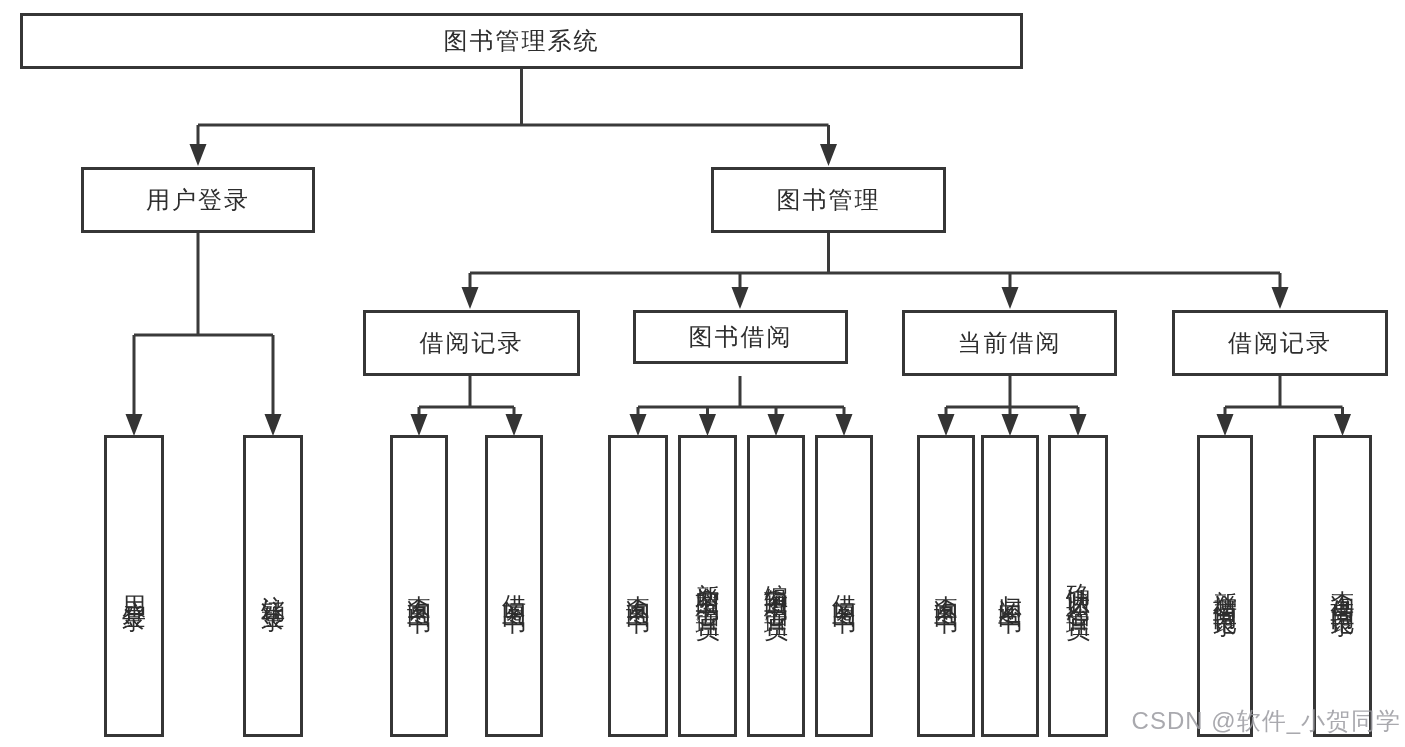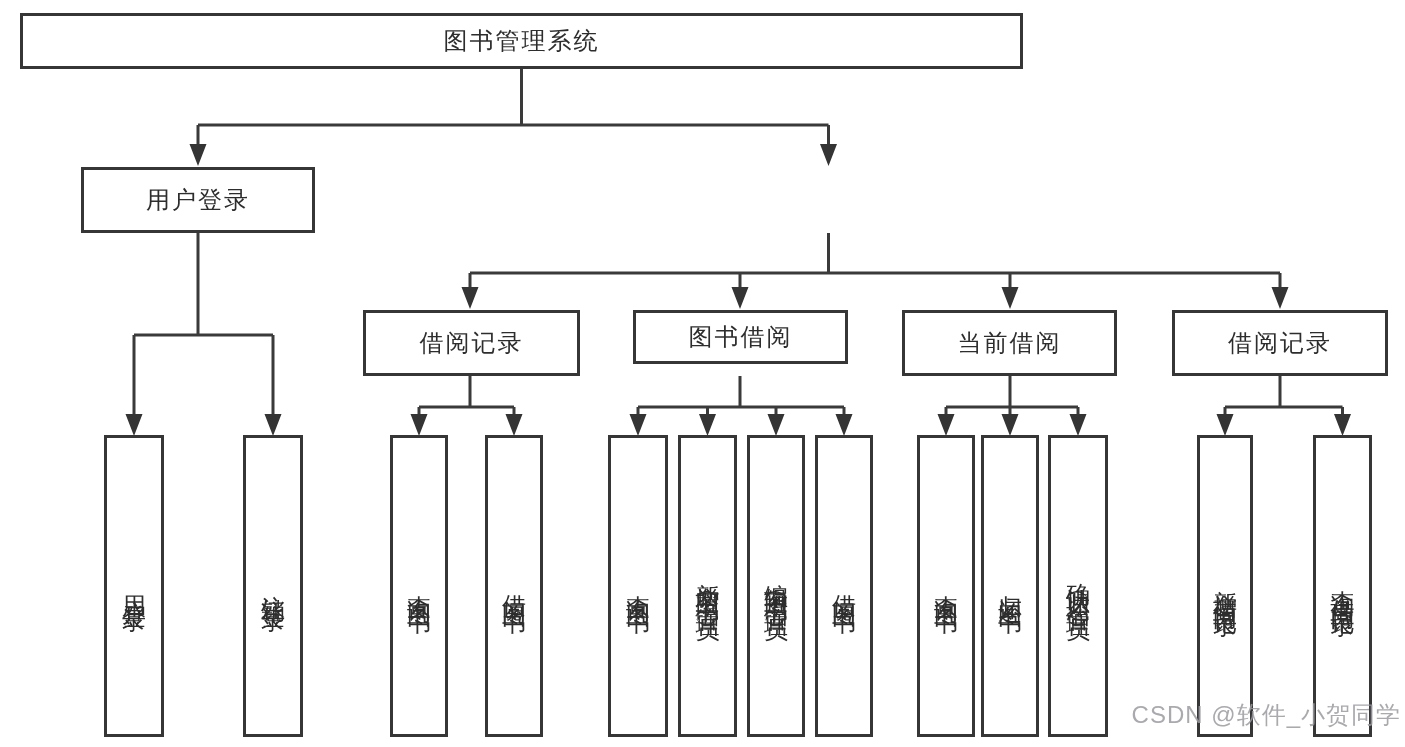--- a/index.html
+++ b/index.html
@@ -23,21 +23,21 @@
   .hbox{font-size:24px;letter-spacing:2px;}
   .vbox{font-size:24px;}
   .vbox span{
     writing-mode:vertical-rl;
     text-orientation:mixed;
     letter-spacing:5px;
     line-height:1;
   }
   .watermark{
     position:absolute;
-    right:4px;bottom:16px;
+    right:4px;bottom:10px;
     font-size:24px;
     color:rgba(154,154,160,0.85);
     letter-spacing:1px;
     z-index:3;
     white-space:nowrap;
     margin-top:31px;
   }
 </style>
 </head>
 <body>
@@ -95,20 +95,21 @@
              M937.5 414 L954.5 414 L946 436 Z
              M1001.5 414 L1018.5 414 L1010 436 Z
              M1069.5 414 L1086.5 414 L1078 436 Z
              M1216.5 414 L1233.5 414 L1225 436 Z
              M1334 414 L1351 414 L1342.5 436 Z"></path>
   </svg>
 
   <div class="node hbox" style="left:20px;top:13px;width:1003px;height:56px">图书管理系统</div>
 
   <div class="node hbox" style="left:81px;top:167px;width:234px;height:66px">用户登录</div>
+  <div class="node hbox" style="left:711px;top:167px;width:235px;height:66px">图书管理</div>
 
   <div class="node hbox" style="left:363px;top:310px;width:217px;height:66px">借阅记录</div>
   <div class="node hbox" style="left:633px;top:310px;width:215px;height:54px">图书借阅</div>
   <div class="node hbox" style="left:1172px;top:310px;width:216px;height:66px">借阅记录</div>
   <div class="node hbox" style="left:902px;top:310px;width:215px;height:66px">当前借阅</div>
 
   <div class="node vbox" style="left:104px;top:435px;width:60px;height:302px">
     <span>用户登录</span>
   </div>
   <div class="node vbox" style="left:243px;top:435px;width:60px;height:302px">

